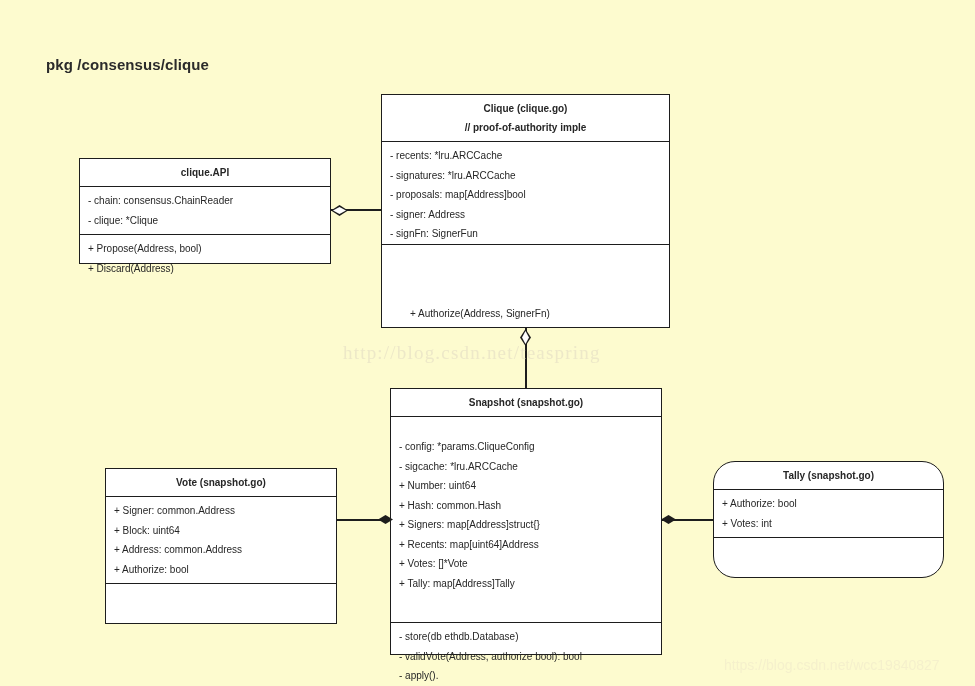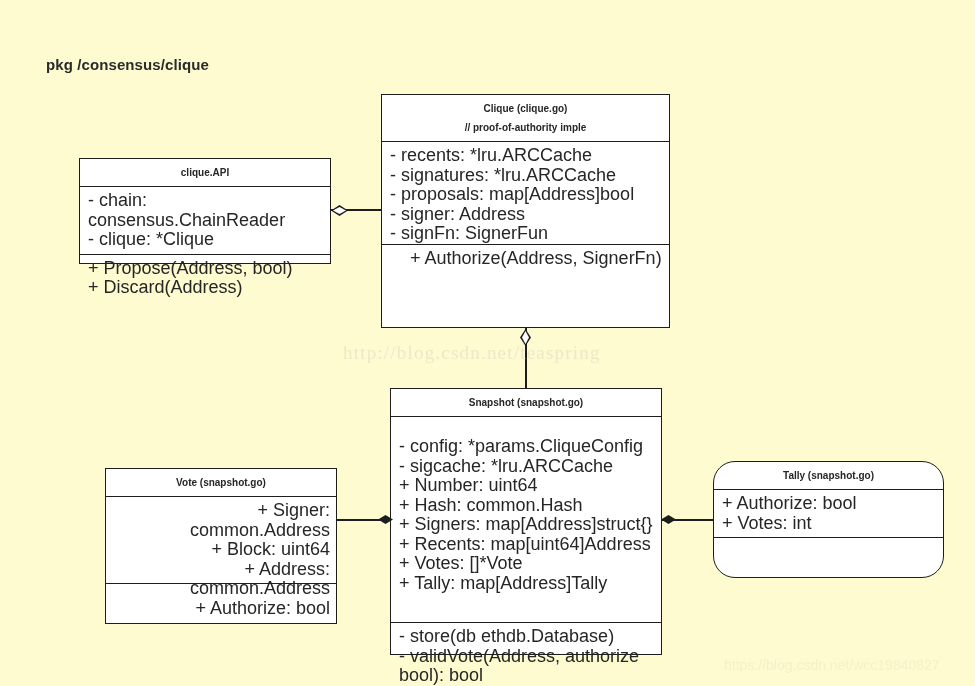--- a/index.html
+++ b/index.html
@@ -48,34 +48,34 @@
     font-weight: bold;
     font-size: 10px;
     line-height: 19px;
     padding: 4px 4px 4px 4px;
     box-sizing: border-box;
     white-space: pre-line;
   }
   .uml-section {
     box-sizing: border-box;
     padding: 4px 6px 4px 8px;
-    font-size: 18px;
+    font-size: 10px;
     line-height: 19.5px;
     flex: 0 0 auto;
   }
   .uml-section.divided {
     border-top: 1.5px solid #1d1d1d;
   }
   .uml-section.grow {
     flex: 1 1 auto;
   }
   .uml-section.vcenter {
     display: flex;
     flex-direction: column;
-    justify-content: flex-start;
+    justify-content: flex-end;
     padding-left: 28px;
   }
   .uml-line {
     white-space: normal;
   }
 
   
   .edge {
     position: absolute;
     background: #1d1d1d;
@@ -191,21 +191,21 @@
     </div>
     <div class="uml-section divided grow">
       <div class="uml-line">- store(db ethdb.Database)</div>
       <div class="uml-line">- validVote(Address, authorize bool): bool</div>
       <div class="uml-line">- apply().</div>
     </div>
   </div>
 
   <div class="uml-class" style="left:105px; top:468px; width:232px; height:156px;">
     <div class="uml-header">Vote (snapshot.go)</div>
-    <div class="uml-section" style="height:86px;text-align:right;">
+    <div class="uml-section" style="height:86px;">
       <div class="uml-line">+ Signer: common.Address</div>
       <div class="uml-line">+ Block: uint64</div>
       <div class="uml-line">+ Address: common.Address</div>
       <div class="uml-line">+ Authorize: bool</div>
     </div>
     <div class="uml-section divided grow"></div>
   </div>
 
   <div class="uml-class" style="left:713px; top:461px; width:231px; height:117px;border-radius:22px;">
     <div class="uml-header">Tally (snapshot.go)</div>

